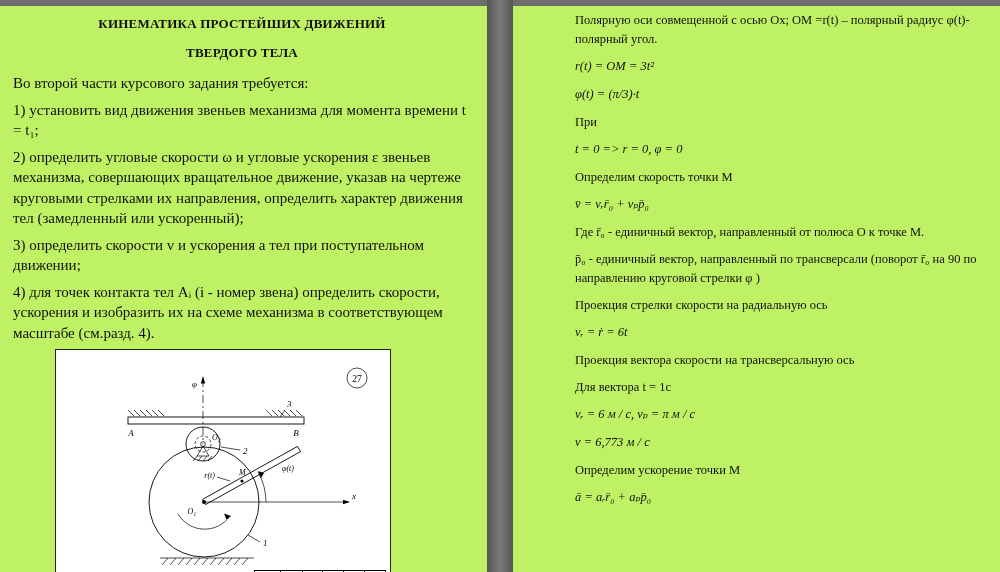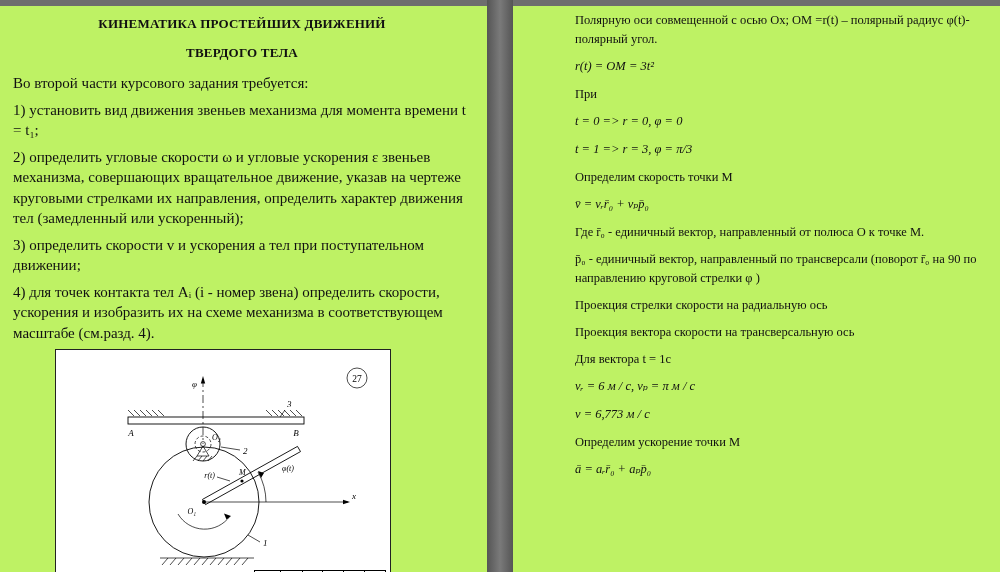--- a/index.html
+++ b/index.html
@@ -130,28 +130,29 @@
       </tbody>
         </table>
     </div>
   </div>
 
   <div class="page-gap"></div>
 
   <div class="page page-right">
     <p class="blk text">Полярную оси совмещенной с осью Ox; ОМ =r(t) – полярный радиус  φ(t)- полярный угол.</p>
     <p class="blk formula">r(t) = OM = 3t²</p>
+    <p class="blk formula">φ(t) = (π/3)·t</p>
     <p class="blk text">При</p>
     <p class="blk formula">t = 0 =&gt; r = 0,  φ = 0</p>
-    <p class="blk formula">t = 1 =&gt; r = 3,  φ = π/3</p>
     <p class="blk text">Определим скорость точки М</p>
     <p class="blk formula">v̄ = vᵣr̄₀ + vₚp̄₀</p>
     <p class="blk text">Где r̄₀ - единичный вектор, направленный от полюса О к точке М.</p>
     <p class="blk text">p̄₀ - единичный вектор, направленный по трансверсали (поворот r̄₀ на 90 по направлению круговой стрелки φ )</p>
     <p class="blk text">Проекция стрелки скорости на радиальную ось</p>
+    <p class="blk formula">vᵣ = ṙ = 6t</p>
     <p class="blk text">Проекция вектора скорости на трансверсальную ось</p>
     <p class="blk text">Для вектора t = 1с</p>
     <p class="blk formula">vᵣ = 6 м / с,   vₚ = π м / с</p>
     <p class="blk formula">v = 6,773 м / с</p>
     <p class="blk text">Определим ускорение точки М</p>
     <p class="blk formula">ā = aᵣr̄₀ + aₚp̄₀</p>
   </div>
 
 </div>
 

